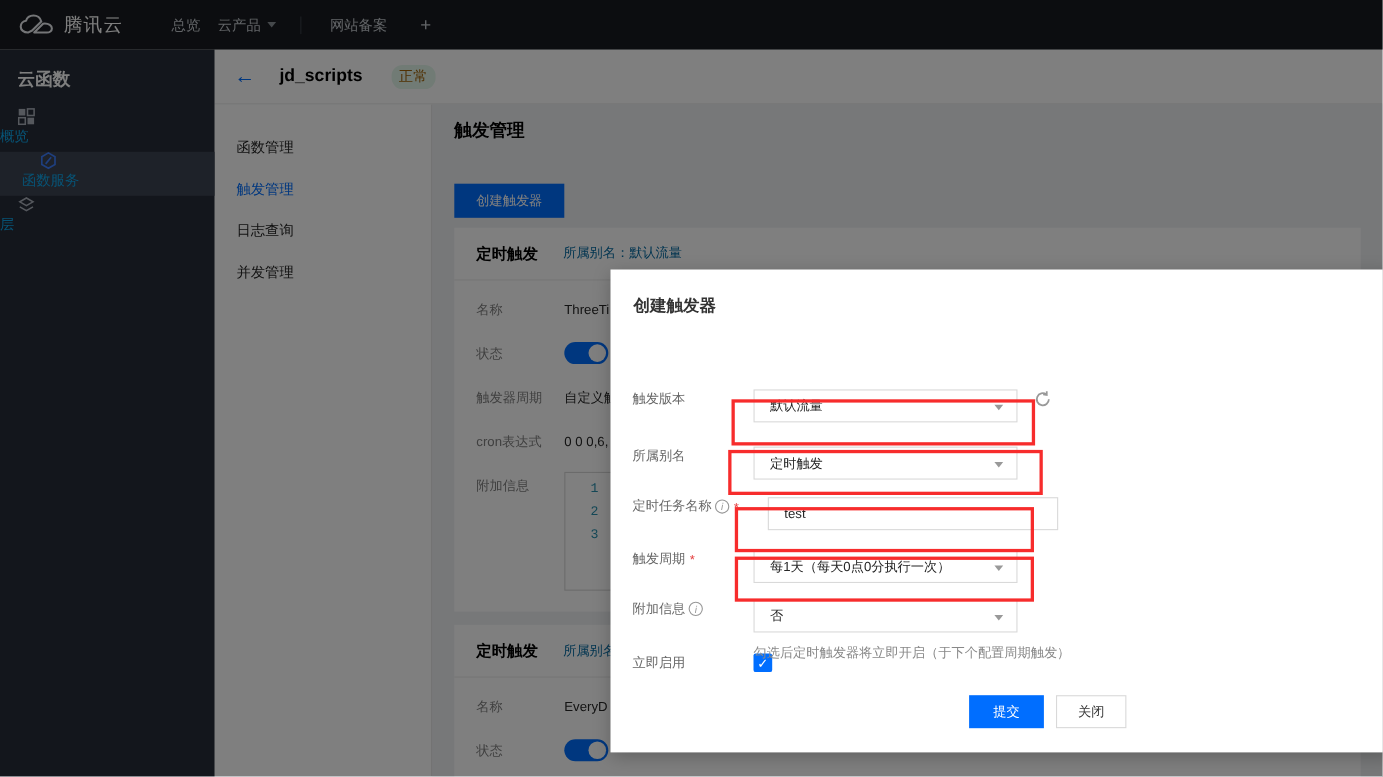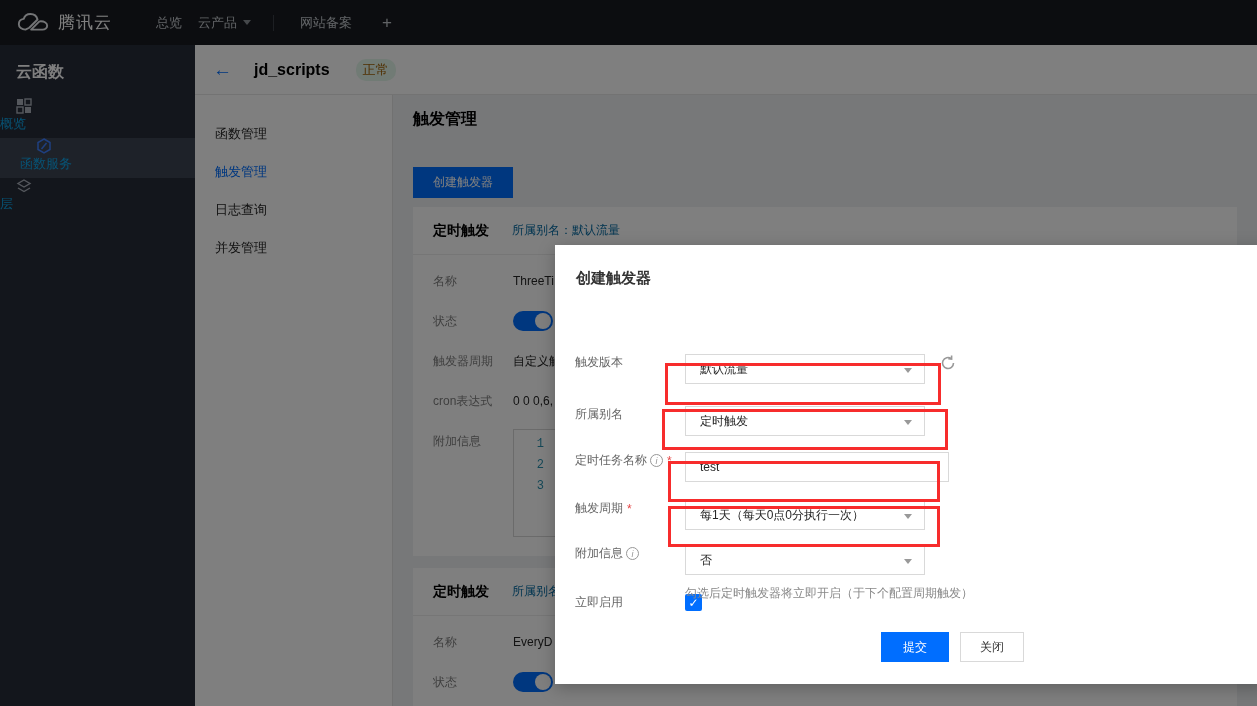--- a/index.html
+++ b/index.html
@@ -91,21 +91,21 @@
   .m-select { width:240px; height:30px; border:1px solid #d9d9d9; background:#fff;
     display:flex; align-items:center; padding-left:14px; font-size:12px; color:#262626;
     position:relative; cursor:pointer; }
   .m-select .sel-caret { position:absolute; right:12px; top:13px; width:0; height:0;
     border-left:4px solid transparent; border-right:4px solid transparent;
     border-top:5px solid #999; }
   .m-input { width:264px; height:30px; border:1px solid #d9d9d9; padding-left:14px;
     font-size:12px; color:#262626; outline:none;
     font-family:"Liberation Sans","DejaVu Sans",sans-serif; }
   .refresh-icon { margin-left:14px; cursor:pointer; display:inline-flex; }
-  .mr1 { top:73px; } .mr2 { top:125px; } .mr3 { top:171px; }
+  .mr1 { top:73px; } .mr2 { top:125px; } .mr3 { top:171px;gap:13px; }
   .mr4 { top:219px; } .mr5 { top:264px; } .mr6 { top:313px; }
   .checkbox { width:17px; height:17px; background:#006eff; border-radius:2px;
     color:#fff; font-size:12px; display:flex; align-items:center; justify-content:center;
     cursor:pointer; }
   .checkbox::after { content:"✓"; }
   .m-hint { position:absolute; left:130px; top:340px; font-size:12px; color:#888; }
   .ann { position:absolute; border:3px solid #f72c2c; z-index:70; pointer-events:none; }
   .ann1 { left:110px; top:118px; width:276px; height:42px; }
   .ann2 { left:107px; top:164px; width:286px; height:41px; }
   .ann3 { left:113px; top:216px; width:272px; height:41px; }

